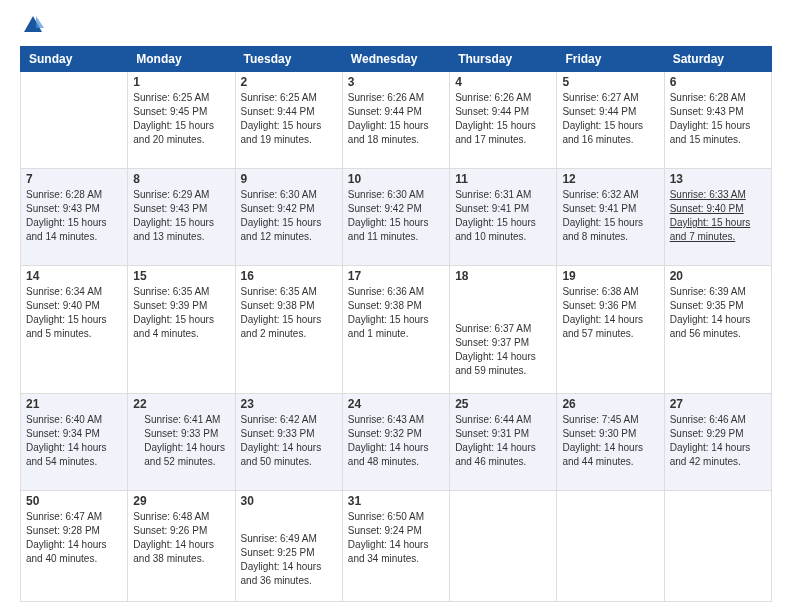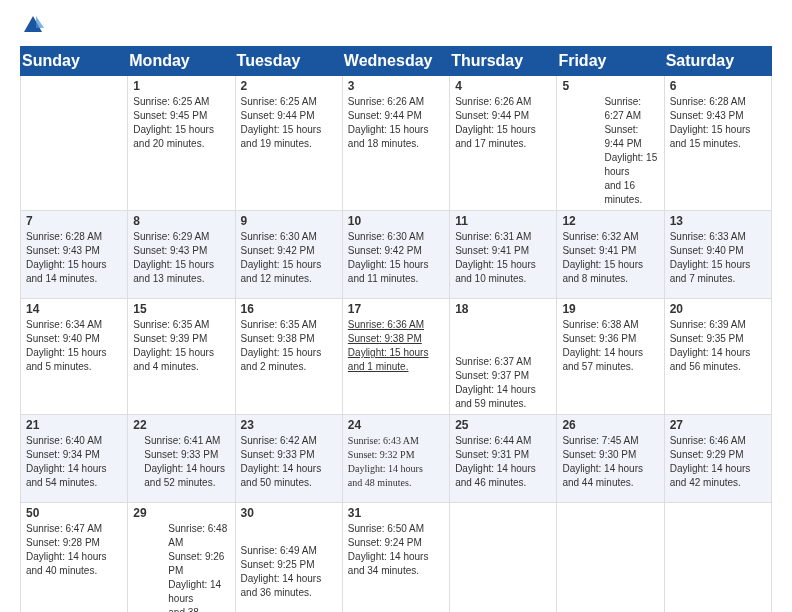--- a/index.html
+++ b/index.html
@@ -56,22 +56,22 @@
       flex: 1;
       border: 1px solid #ccc;
       border-collapse: collapse;
       width: 100%;
       table-layout: fixed;
     }
     .calendar th {
       background-color: #1a56a0;
       color: #fff;
       text-align: left;
-      padding: 5px 1px;
-      font-size: 16px;
+      padding: 5px 8px;
+      font-size: 12px;
       border: 1px solid #1a56a0;
     }
     .calendar td {
       vertical-align: top;
       border: 1px solid #ddd;
       padding: 3px 5px;
       font-size: 10px;
       color: #333;
       height: 88px;
       width: 113px;
@@ -157,21 +157,21 @@
           </td>
           <td>
             <span class="day-number">4</span>
             <div class="day-info" style="white-space: pre-line;">Sunrise: 6:26 AM
 Sunset: 9:44 PM
 Daylight: 15 hours
 and 17 minutes.</div>
           </td>
           <td>
             <span class="day-number">5</span>
-            <div class="day-info" style="white-space: pre-line; margin-left: 42px;">Sunrise: 6:27 AM
+            <div class="day-info" style="white-space: pre-line;">Sunrise: 6:27 AM
 Sunset: 9:44 PM
 Daylight: 15 hours
 and 16 minutes.</div>
           </td>
           <td>
             <span class="day-number">6</span>
             <div class="day-info" style="white-space: pre-line;">Sunrise: 6:28 AM
 Sunset: 9:43 PM
 Daylight: 15 hours
 and 15 minutes.</div>
@@ -215,21 +215,21 @@
           </td>
           <td>
             <span class="day-number">12</span>
             <div class="day-info" style="white-space: pre-line;">Sunrise: 6:32 AM
 Sunset: 9:41 PM
 Daylight: 15 hours
 and 8 minutes.</div>
           </td>
           <td>
             <span class="day-number">13</span>
-            <div class="day-info" style="white-space: pre-line;">Sunrise: 6:33 AM
+            <div class="day-info" style="white-space: pre-line; text-decoration: underline;">Sunrise: 6:33 AM
 Sunset: 9:40 PM
 Daylight: 15 hours
 and 7 minutes.</div>
           </td>
         </tr>
         <tr class="row-white">
           <td>
             <span class="day-number">14</span>
             <div class="day-info" style="white-space: pre-line;">Sunrise: 6:34 AM
 Sunset: 9:40 PM
@@ -245,21 +245,21 @@
           </td>
           <td>
             <span class="day-number">16</span>
             <div class="day-info" style="white-space: pre-line;">Sunrise: 6:35 AM
 Sunset: 9:38 PM
 Daylight: 15 hours
 and 2 minutes.</div>
           </td>
           <td>
             <span class="day-number">17</span>
-            <div class="day-info" style="white-space: pre-line; text-decoration: underline;">Sunrise: 6:36 AM
+            <div class="day-info" style="white-space: pre-line;">Sunrise: 6:36 AM
 Sunset: 9:38 PM
 Daylight: 15 hours
 and 1 minute.</div>
           </td>
           <td>
             <span class="day-number">18</span>
             <div class="day-info" style="white-space: pre-line; margin-top: 39px;">Sunrise: 6:37 AM
 Sunset: 9:37 PM
 Daylight: 14 hours
 and 59 minutes.</div>
@@ -296,21 +296,21 @@
           </td>
           <td>
             <span class="day-number">23</span>
             <div class="day-info" style="white-space: pre-line;">Sunrise: 6:42 AM
 Sunset: 9:33 PM
 Daylight: 14 hours
 and 50 minutes.</div>
           </td>
           <td>
             <span class="day-number">24</span>
-            <div class="day-info" style="white-space: pre-line; font-family: Liberation Serif, serif;">Sunrise: 6:43 AM
+            <div class="day-info" style="white-space: pre-line;">Sunrise: 6:43 AM
 Sunset: 9:32 PM
 Daylight: 14 hours
 and 48 minutes.</div>
           </td>
           <td>
             <span class="day-number">25</span>
             <div class="day-info" style="white-space: pre-line;">Sunrise: 6:44 AM
 Sunset: 9:31 PM
 Daylight: 14 hours
 and 46 minutes.</div>
@@ -333,21 +333,21 @@
         <tr class="row-white">
           <td>
             <span class="day-number">50</span>
             <div class="day-info" style="white-space: pre-line;">Sunrise: 6:47 AM
 Sunset: 9:28 PM
 Daylight: 14 hours
 and 40 minutes.</div>
           </td>
           <td>
             <span class="day-number">29</span>
-            <div class="day-info" style="white-space: pre-line; margin-left: 35px;">Sunrise: 6:48 AM
+            <div class="day-info" style="white-space: pre-line;">Sunrise: 6:48 AM
 Sunset: 9:26 PM
 Daylight: 14 hours
 and 38 minutes.</div>
           </td>
           <td>
             <span class="day-number">30</span>
             <div class="day-info" style="white-space: pre-line; margin-top: 24px;">Sunrise: 6:49 AM
 Sunset: 9:25 PM
 Daylight: 14 hours
 and 36 minutes.</div>

